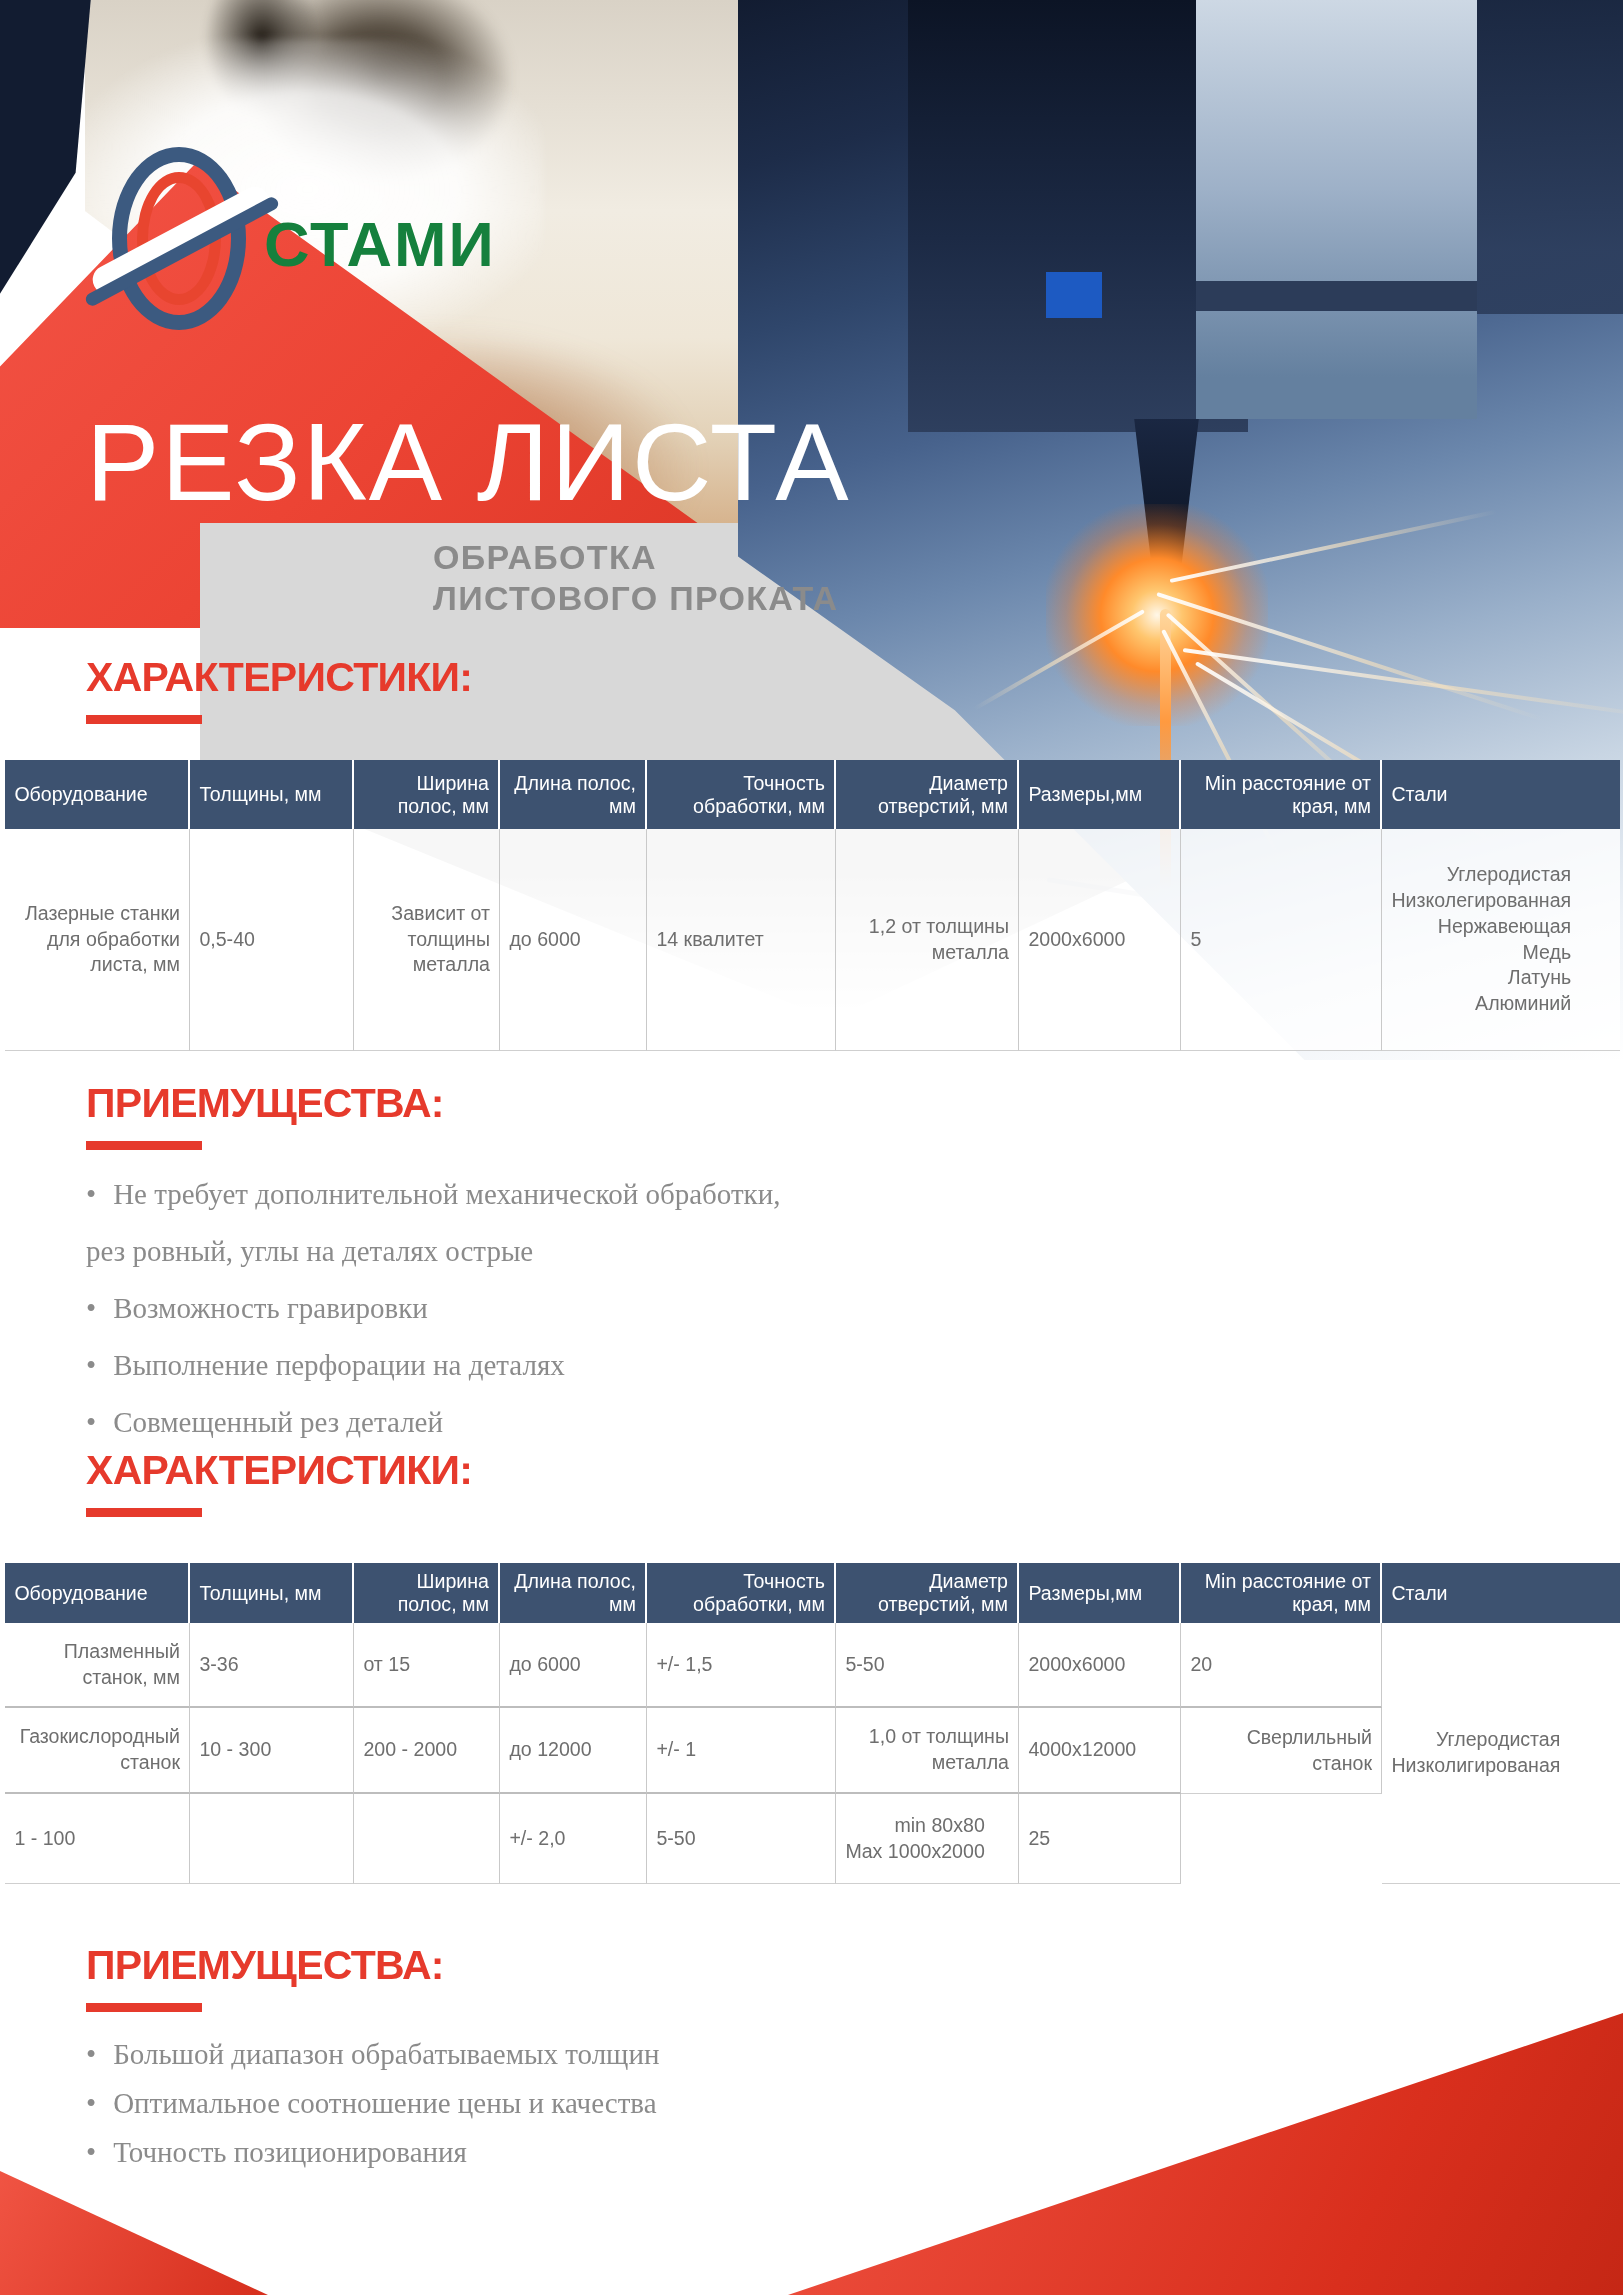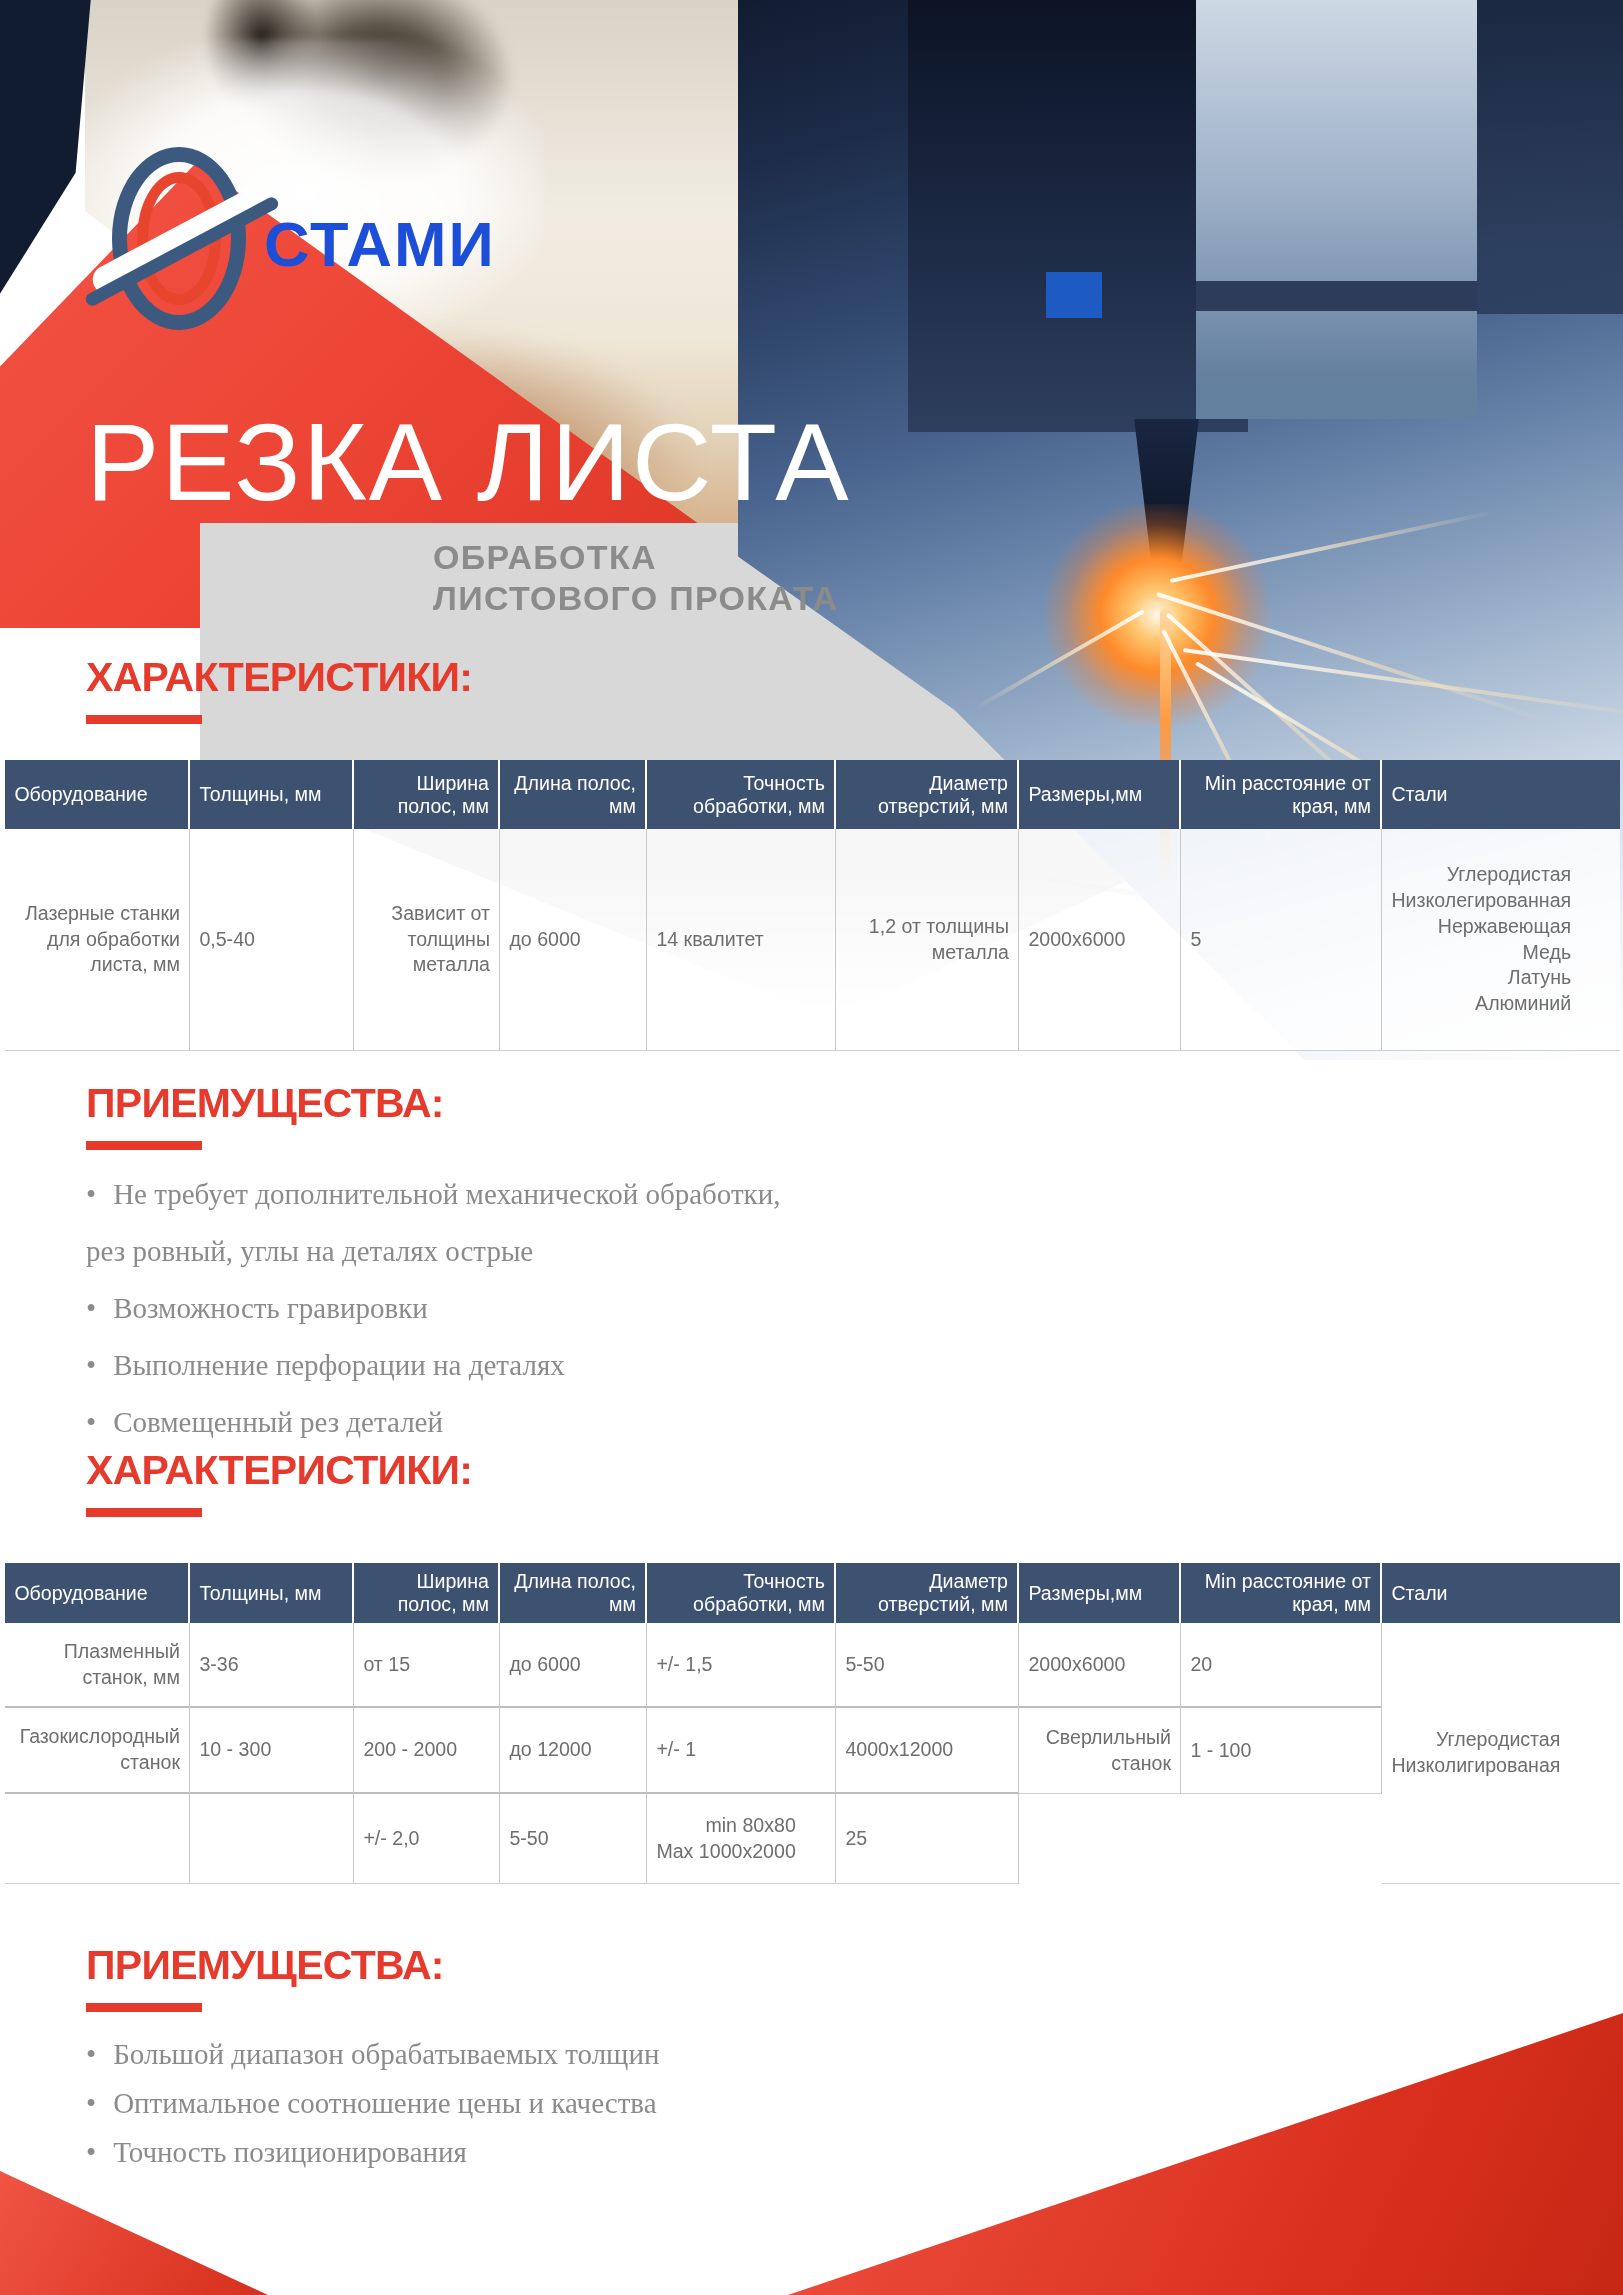--- a/index.html
+++ b/index.html
@@ -66,21 +66,21 @@
   #streaks{left:968px;top:694px;width:628px;height:366px;}
   #streaks div{position:absolute;height:5.2px;border-radius:2.6px;
     background:linear-gradient(90deg,rgba(200,205,215,.55),rgba(230,233,240,0));transform-origin:left center;}
 
   
   #logo-emblem{left:112px;top:147px;width:134px;height:183px;}
   #logo-emblem .ring-outer{position:absolute;inset:0;border:15.7px solid #3c5a80;border-radius:50%;}
   #logo-emblem .ring-inner{position:absolute;inset:25px;border:11.8px solid #e8452f;border-radius:50%;}
   #logo-emblem .swoosh-white{position:absolute;left:-29.4px;top:79px;width:196px;height:29px;background:#fff;border-radius:14.4px;transform:rotate(-28deg);}
   #logo-emblem .swoosh-blue{position:absolute;left:-38px;top:98px;width:216px;height:13px;background:#3c5a80;border-radius:6.5px;transform:rotate(-28deg);}
-  #logo-text{left:264px;top:208px;font-size:63px;font-weight:700;color:#1d4ed8;letter-spacing:2px;}
+  #logo-text{left:264px;top:208px;font-size:63px;font-weight:700;color:#15803d;letter-spacing:2px;}
 
   
   #hero-title{
     left:86px;top:398px;font-size:110px;font-weight:400;color:#ffffff;
     letter-spacing:2px;white-space:nowrap;
   }
   #hero-subtitle{
     left:433px;top:537px;font-size:34px;font-weight:700;color:#8b8b8b;
     line-height:1.22;letter-spacing:1.3px;white-space:pre-line;
   }
@@ -242,20 +242,21 @@
   <div class="td hr">2000х6000</div>
   <div class="td hr">20</div>
   <div class="td noR steel-merged">Углеродистая
 Низколигированая</div>
 
   <div class="td hr">Газокислородный станок</div>
   <div class="td hr">10 - 300</div>
   <div class="td hr">200 - 2000</div>
   <div class="td hr">до 12000</div>
   <div class="td hr">+/- 1</div>
+  <div class="td hr">1,0 от толщины металла</div>
   <div class="td hr">4000х12000</div>
 
   <div class="td">Сверлильный станок</div>
   <div class="td">1 - 100</div>
   <div class="td"></div>
   <div class="td"></div>
   <div class="td">+/- 2,0</div>
   <div class="td">5-50</div>
   <div class="td">min 80x80
 Max 1000x2000</div>

